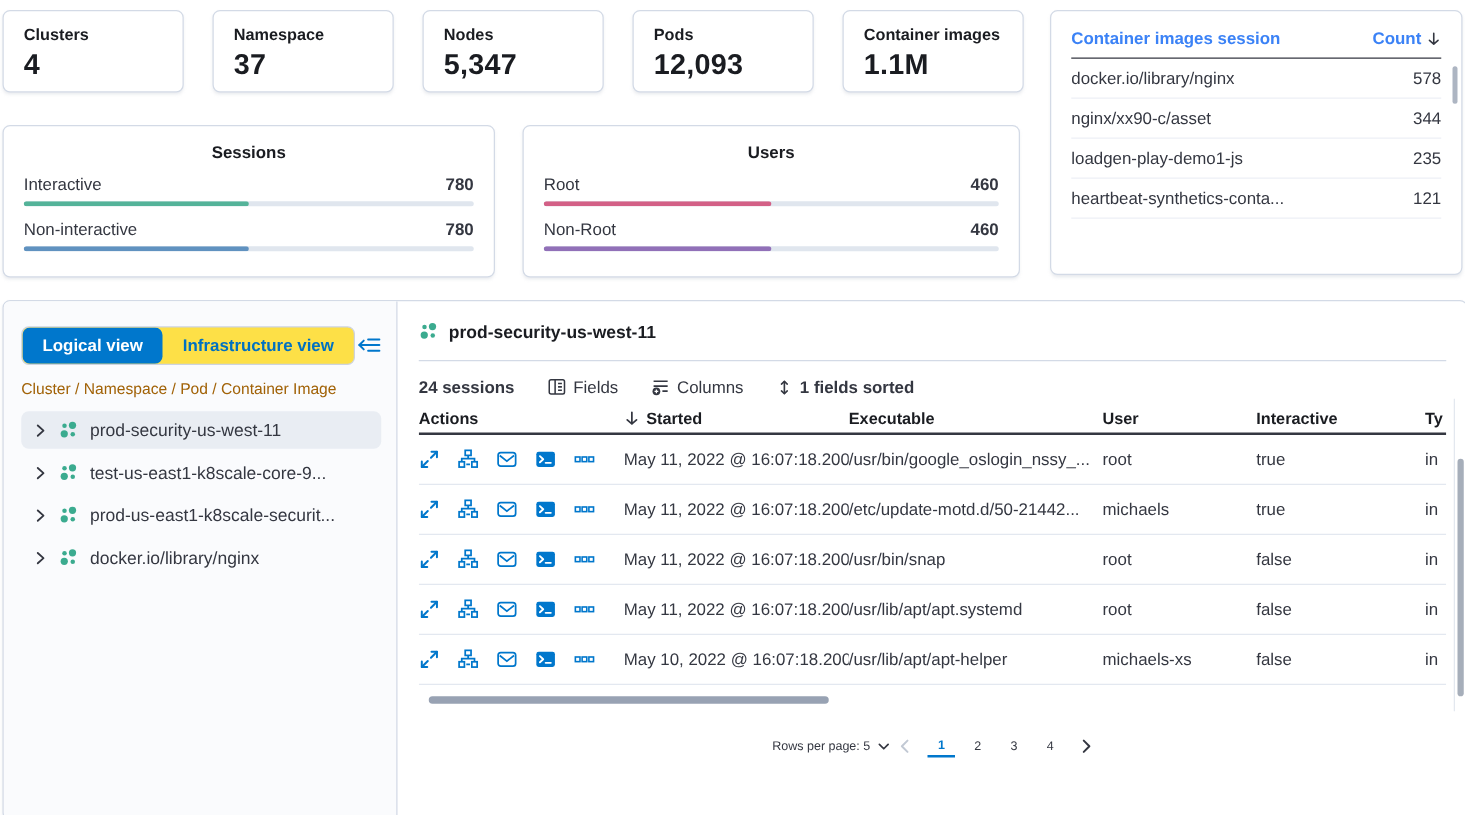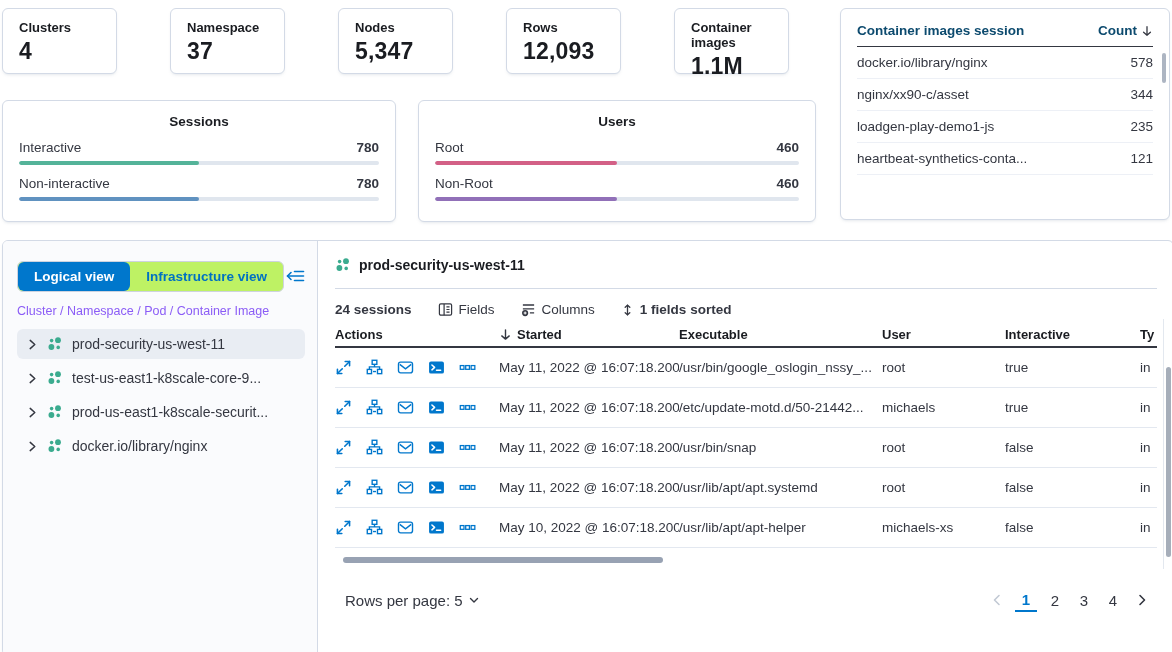--- a/index.html
+++ b/index.html
@@ -6,69 +6,69 @@
   html,body { width:1172px; height:652px; }
   body {
     font-family:"Liberation Sans","DejaVu Sans",sans-serif;
     background:#fff; color:#343741; overflow:hidden; position:relative;
   }
   .card {
     position:absolute; background:#fff; border:1px solid #D3DAE6;
     border-radius:6px; box-shadow:0 2px 3px -1px rgba(152,162,179,.25);
   }
   
-  .stat { width:115px; height:66px; top:8px; padding:11px 16px; }
+  .stat { width:145px; height:66px; top:8px; padding:11px 16px; }
   .stat .lbl { font-size:13px; font-weight:700; color:#1A1C21; }
   .stat .val { font-size:23px; font-weight:700; color:#1A1C21; margin-top:3px; letter-spacing:.2px; }
   
   .img-panel { left:840px; top:8px; width:330px; height:212px; padding:12px 16px 4px; }
   .img-head { display:flex; justify-content:space-between; align-items:center;
-              font-size:13.5px; font-weight:700; color:#0c4a6e; padding:2px 0 8px; border-bottom:1px solid #343741; }
+              font-size:13.5px; font-weight:700; color:#3b82f6; padding:2px 0 8px; border-bottom:1px solid #343741; }
   .img-head .cnt { display:flex; align-items:center; gap:4px; }
   .img-row { display:flex; justify-content:space-between; align-items:center;
              font-size:13.5px; padding:8px 0; border-bottom:1px solid #EDF0F6; }
   .img-row:last-child { border-bottom:none; }
   .panel-scrollbar { position:absolute; right:3px; top:44px; width:4px; height:30px; background:#98A2B3; border-radius:2px; opacity:.8; }
   
   .prog-panel { top:100px; height:122px; padding:13px 16px;text-align:center; }
   .prog-panel .title { font-size:13.5px; font-weight:700; color:#1A1C21; }
   .bar-row { display:flex; justify-content:space-between; align-items:baseline; font-size:13.5px; margin-top:11px; }
   .bar-row .v { font-weight:700; }
   .bar-track { margin-top:6px; height:4px; background:#E0E6EE; border-radius:2px; overflow:hidden; }
   .bar-fill { height:100%; border-radius:2px; }
   
   .bottom { left:2px; top:240px; width:1172px; height:416px; border-radius:6px; overflow:hidden; }
   .sidebar { position:absolute; left:0; top:0; bottom:0; width:315px; background:#FAFBFD;
              border-right:1px solid #D3DAE6; padding:20px 12px 0 14px; }
-  .btn-group { display:inline-flex; border:1px solid #CDD3DF; border-radius:6px; height:31px; background:#bef264; overflow:hidden; }
+  .btn-group { display:inline-flex; border:1px solid #CDD3DF; border-radius:6px; height:31px; background:#fde047; overflow:hidden; }
   .btn-seg { display:flex; align-items:center; padding:0 16px; font-size:13.5px; font-weight:600; cursor:pointer; }
   .btn-seg.active { color:#fff; border-radius:6px; }
   .collapse-btn { position:absolute; right:12px; top:27px; cursor:pointer; }
-  .crumbs { margin-top:12px; font-size:12.5px; color:#8b5cf6; white-space:nowrap; }
+  .crumbs { margin-top:12px; font-size:12.5px; color:#a16207; white-space:nowrap; }
   .tree { margin-top:11px; }
   .tree-item { display:flex; align-items:center; gap:9px; height:30px; padding:0 10px; border-radius:6px;
                font-size:14px; margin-bottom:4px; cursor:pointer; white-space:nowrap; overflow:hidden; }
   .tree-item.selected { background:#E9EDF3; }
   .content { position:absolute; left:316px; right:0; top:0; bottom:0; padding:16px 16px 0; }
   .c-head { display:flex; align-items:center; gap:8px; font-size:14px; font-weight:700; color:#1A1C21; }
   .c-divider { margin-top:15px; border-bottom:1px solid #D3DAE6; }
   .toolbar { margin-top:13px; display:flex; align-items:center; gap:26px; font-size:13.5px; }
   .toolbar .bold { font-weight:700; }
   .tb-btn { display:flex; align-items:center; gap:6px; cursor:pointer; }
   
   .tbl { margin-top:5px; overflow:hidden; }
   .t-row { display:grid; grid-template-columns:164px 180px 203px 123px 135px 40px; align-items:center; }
   .t-head { height:26px; font-size:13px; font-weight:600; color:#1A1C21; border-bottom:2px solid #343741; }
   .t-head .hcell { display:flex; align-items:center; gap:5px; cursor:pointer; white-space:nowrap; }
   .t-data { height:40px; font-size:13.5px; border-bottom:1px solid #E3E8F0; }
   .cell { white-space:nowrap; overflow:hidden; }
   .actions { display:flex; align-items:center; gap:14px; }
   .actions .aicon { display:flex; cursor:pointer; }
   .hscroll { margin:9px 0 0 8px; width:320px; height:6px; background:#98A2B3; border-radius:3px; cursor:pointer; }
-  .t-footer { margin-top:25px; display:flex; justify-content:space-between; align-items:center; font-size:15px; padding:0 4px 0 10px; }
+  .t-footer { margin-top:25px; display:flex; justify-content:center; align-items:center; font-size:10px; padding:0 4px 0 10px; }
   .rpp { display:flex; align-items:center; gap:5px; cursor:pointer; }
   .pager { display:flex; align-items:center; gap:7px; }
   .page-num { min-width:22px; text-align:center; padding:3px 0 2px; cursor:pointer; color:#343741; }
   .page-num.active { color:#0077CC; border-bottom:2px solid #0077CC; font-weight:600; }
   .pg-chev { display:flex; padding:0 4px; cursor:pointer; }
   .pg-chev.disabled { color:#C2C9D4; cursor:default; }
   .table-edge { position:absolute; right:9px; top:78px; height:250px; width:1px; background:#E3E8EF; }
   .v-scrollbar { position:absolute; right:2px; top:126px; width:5px; height:190px; background:#A6AEBA; border-radius:3px; cursor:pointer; }
 </style>
 </head>
@@ -80,21 +80,21 @@
 </div>
 <div class="card stat" style="left:170px">
   <div class="lbl">Namespace</div>
   <div class="val">37</div>
 </div>
 <div class="card stat" style="left:338px">
   <div class="lbl">Nodes</div>
   <div class="val">5,347</div>
 </div>
 <div class="card stat" style="left:506px">
-  <div class="lbl">Rows</div>
+  <div class="lbl">Pods</div>
   <div class="val">12,093</div>
 </div>
 <div class="card stat" style="left:674px">
   <div class="lbl">Container images</div>
   <div class="val">1.1M</div>
 </div>
 
 <div class="card img-panel">
   <div class="img-head">
     <span>Container images session</span>

